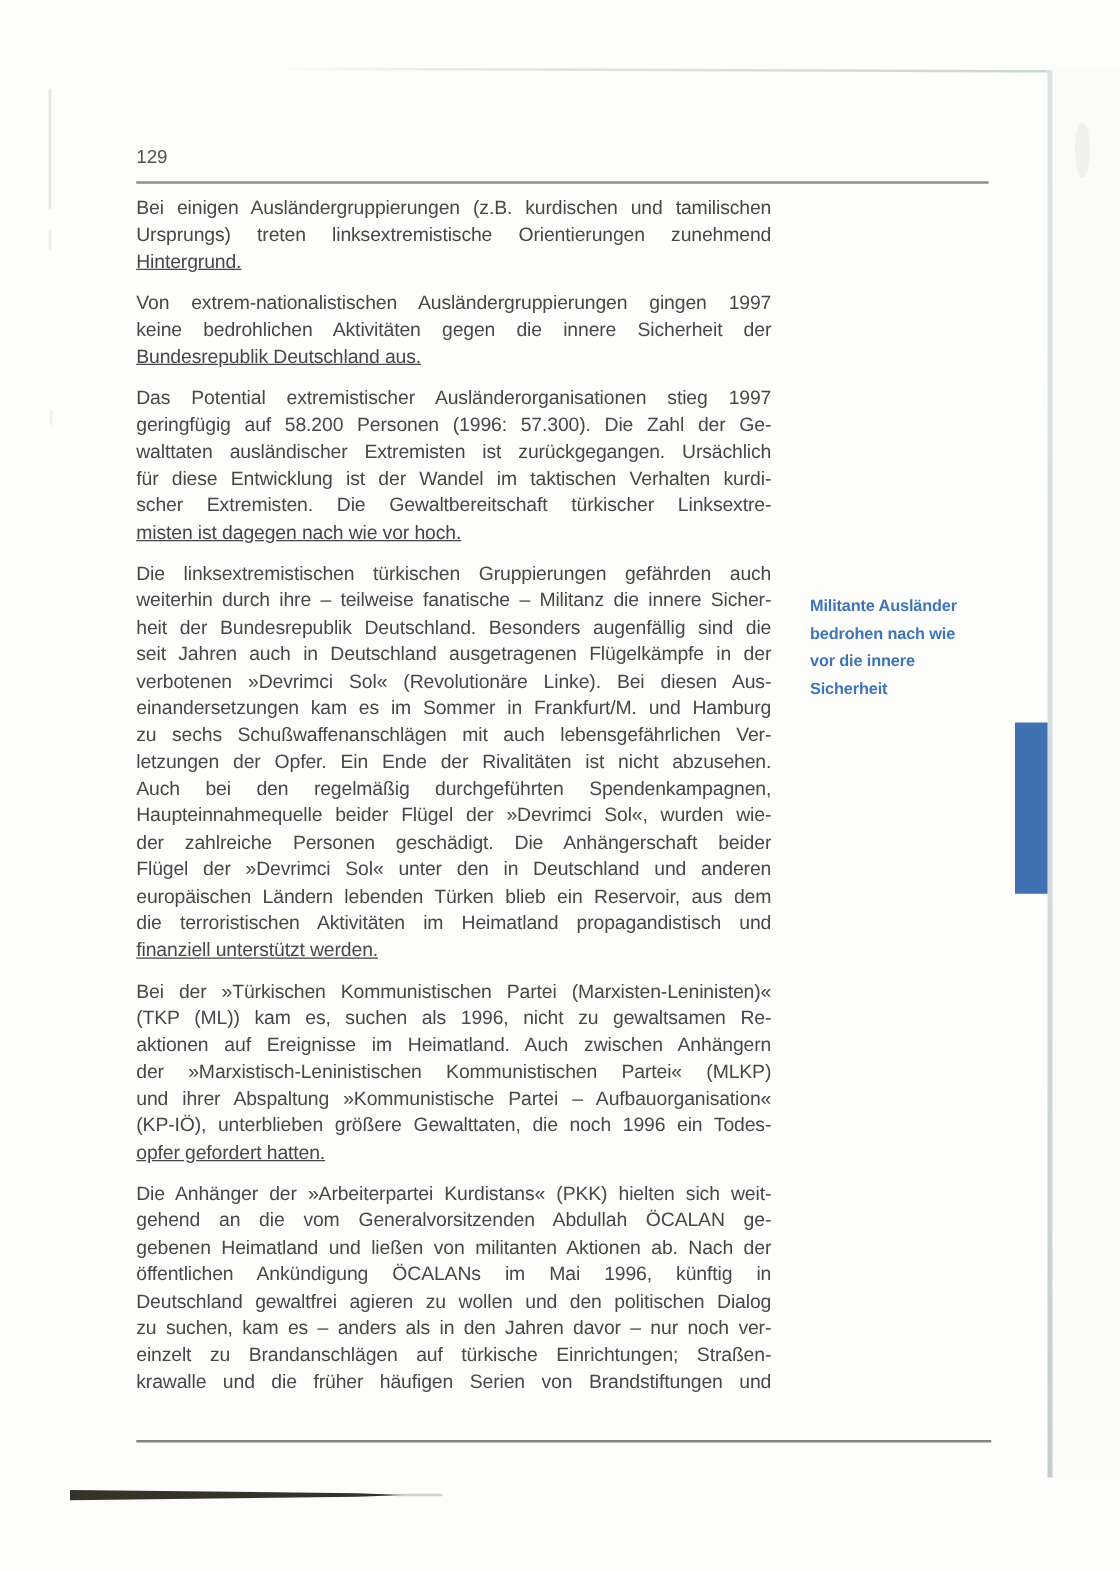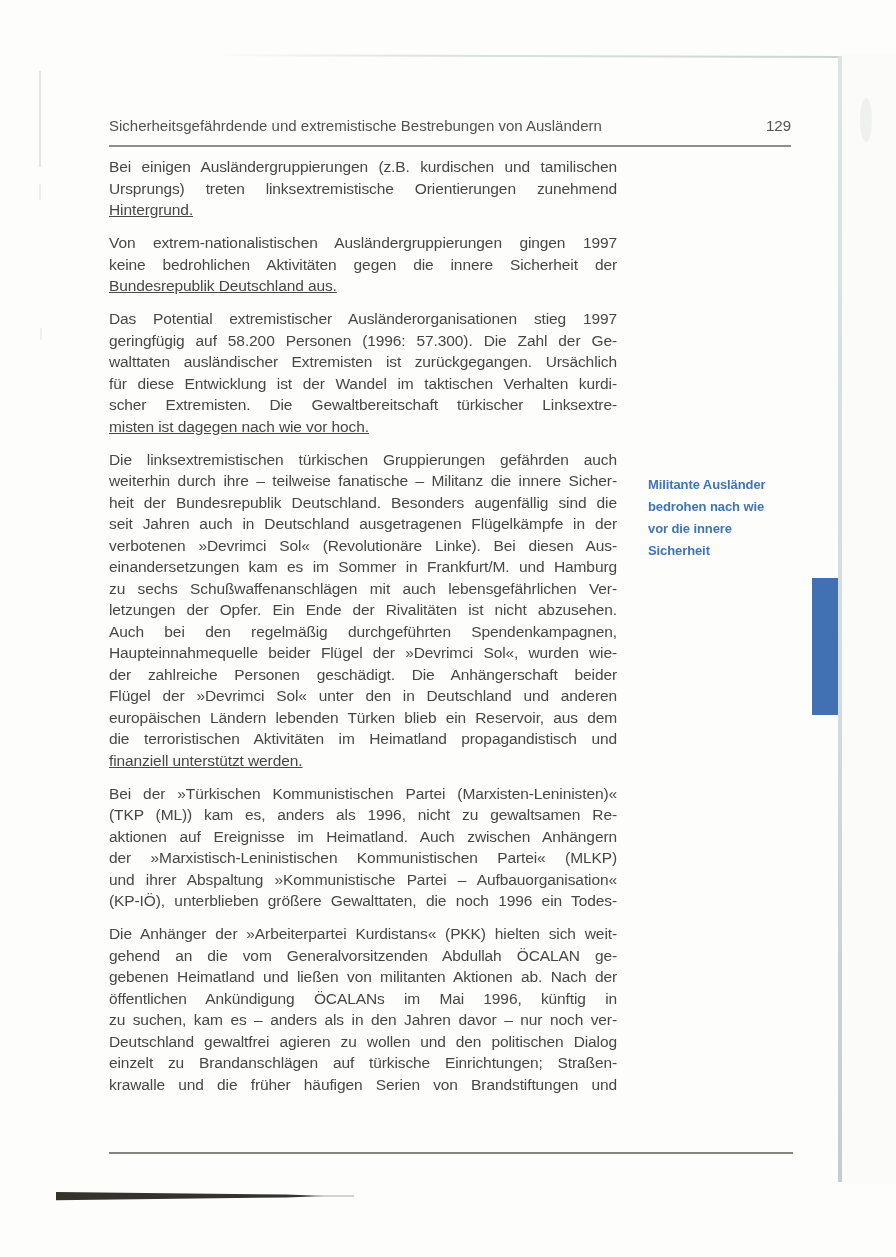--- a/index.html
+++ b/index.html
@@ -68,21 +68,20 @@
   <div class="top-edge"></div>
   <div class="right-edge"></div>
   <div class="corner-smudge"></div>
   <div class="left-mark1"></div>
   <div class="left-mark2"></div>
   <div class="left-mark3"></div>
   <div class="bottom-wedge"></div>
   <div class="bottom-wedge-tail"></div>
 
   <div class="page-header">
-    <span>Sicherheitsgefährdende und extremistische Bestrebungen von Ausländern</span>
     <span>129</span>
   </div>
   <div class="header-rule"></div>
 
   <div class="body-col">
     <div class="para">
       <div class="ln j">Bei einigen Ausländergruppierungen (z.B. kurdischen und tamilischen</div>
       <div class="ln j">Ursprungs) treten linksextremistische Orientierungen zunehmend</div>
       <div class="ln l">Hintergrund.</div>
     </div>
@@ -111,33 +110,34 @@
       <div class="ln j">Auch bei den regelmäßig durchgeführten Spendenkampagnen,</div>
       <div class="ln j">Haupteinnahmequelle beider Flügel der »Devrimci Sol«, wurden wie-</div>
       <div class="ln j">der zahlreiche Personen geschädigt. Die Anhängerschaft beider</div>
       <div class="ln j">Flügel der »Devrimci Sol« unter den in Deutschland und anderen</div>
       <div class="ln j">europäischen Ländern lebenden Türken blieb ein Reservoir, aus dem</div>
       <div class="ln j">die terroristischen Aktivitäten im Heimatland propagandistisch und</div>
       <div class="ln l">finanziell unterstützt werden.</div>
     </div>
     <div class="para">
       <div class="ln j">Bei der »Türkischen Kommunistischen Partei (Marxisten-Leninisten)«</div>
-      <div class="ln j">(TKP (ML)) kam es, anders als 1996, nicht zu gewaltsamen Re-</div>
+      <div class="ln j">(TKP (ML)) kam es, suchen als 1996, nicht zu gewaltsamen Re-</div>
       <div class="ln j">aktionen auf Ereignisse im Heimatland. Auch zwischen Anhängern</div>
       <div class="ln j">der »Marxistisch-Leninistischen Kommunistischen Partei« (MLKP)</div>
       <div class="ln j">und ihrer Abspaltung »Kommunistische Partei – Aufbauorganisation«</div>
       <div class="ln j">(KP-IÖ), unterblieben größere Gewalttaten, die noch 1996 ein Todes-</div>
+      <div class="ln l">opfer gefordert hatten.</div>
     </div>
     <div class="para">
       <div class="ln j">Die Anhänger der »Arbeiterpartei Kurdistans« (PKK) hielten sich weit-</div>
       <div class="ln j">gehend an die vom Generalvorsitzenden Abdullah ÖCALAN ge-</div>
       <div class="ln j">gebenen Heimatland und ließen von militanten Aktionen ab. Nach der</div>
       <div class="ln j">öffentlichen Ankündigung ÖCALANs im Mai 1996, künftig in</div>
+      <div class="ln j">Deutschland gewaltfrei agieren zu wollen und den politischen Dialog</div>
       <div class="ln j">zu suchen, kam es – anders als in den Jahren davor – nur noch ver-</div>
-      <div class="ln j">Deutschland gewaltfrei agieren zu wollen und den politischen Dialog</div>
       <div class="ln j">einzelt zu Brandanschlägen auf türkische Einrichtungen; Straßen-</div>
       <div class="ln j">krawalle und die früher häufigen Serien von Brandstiftungen und</div>
     </div>
   </div>
 
   <div class="margin-note">
     <div class="ln">Militante Ausländer</div>
     <div class="ln">bedrohen nach wie</div>
     <div class="ln">vor die innere</div>
     <div class="ln">Sicherheit</div>

